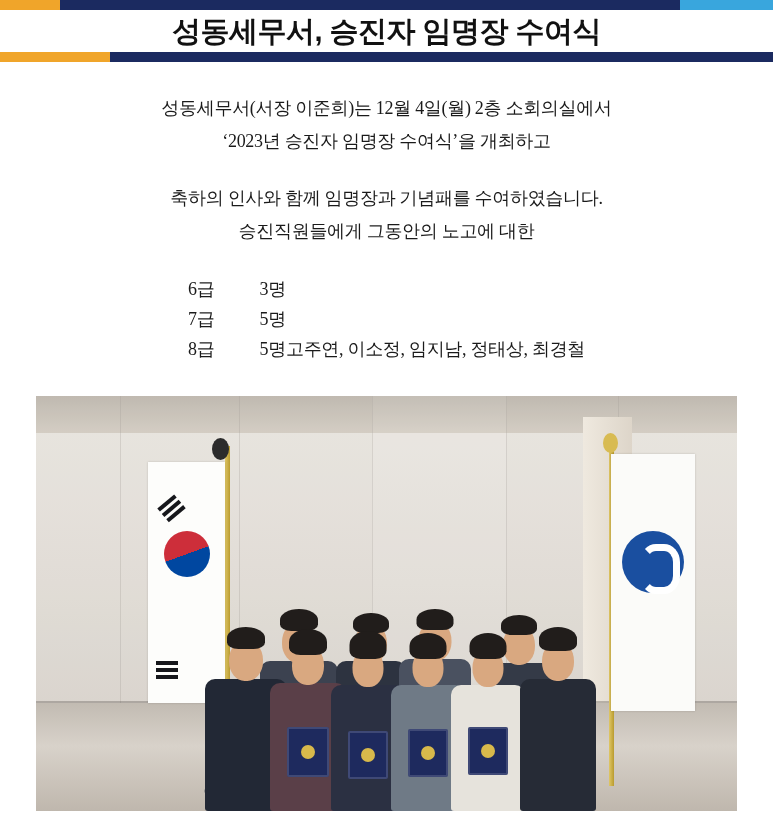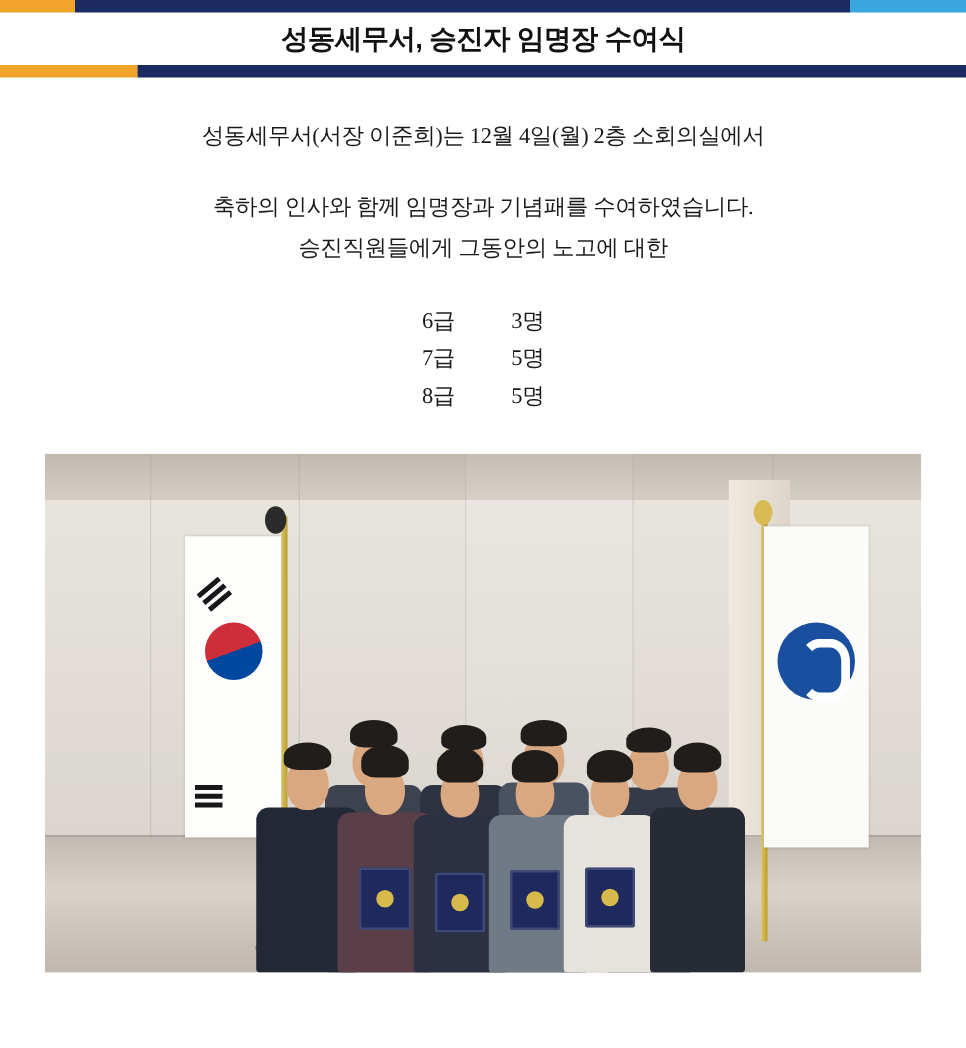--- a/index.html
+++ b/index.html
@@ -56,21 +56,21 @@
     background: #1b2a60;
   }
   .banner-title {
     position: absolute;
     left: 0;
     top: 10px;
     width: 773px;
     height: 42px;
     line-height: 42px;
     text-align: center;
-    font-size: 22px;
+    font-size: 29px;
     font-weight: bold;
     letter-spacing: -0.5px;
     color: #111111;
   }
 
   
   .doc-body {
     padding: 30px 0 0 0;
     text-align: center;
     font-family: Liberation Serif, serif;
@@ -345,20 +345,21 @@
   <div class="banner-bar bar-top-right"></div>
   <div class="banner-title">성동세무서, 승진자 임명장 수여식</div>
   <div class="banner-bar bar-bottom-left"></div>
   <div class="banner-bar bar-bottom-mid"></div>
 </div>
 
 <div class="doc-body">
 
   <div class="para">
     <div>성동세무서(서장 이준희)는 12월 4일(월) 2층 소회의실에서</div>
+    <div>‘2023년 승진자 임명장 수여식’을 개최하고</div>
   </div>
 
   <div class="para-gap"></div>
 
   <div class="para">
     <div>축하의 인사와 함께 임명장과 기념패를 수여하였습니다.</div>
     <div>승진직원들에게 그동안의 노고에 대한</div>
   </div>
 
   <div class="promo-list">
@@ -370,20 +371,21 @@
       </div>
 
       <div class="promo-row">
         <span class="promo-grade">7급</span>
         <span class="promo-count">5명</span>
       </div>
 
       <div class="promo-row">
         <span class="promo-grade">8급</span>
         <span class="promo-count">5명</span>
+        <span class="promo-names">고주연, 이소정, 임지남, 정태상, 최경철</span>
       </div>
 
     </div>
   </div>
 </div>
 
 <div class="photo-wrap">
   <div class="photo">
 
     <div class="ceiling"></div>

